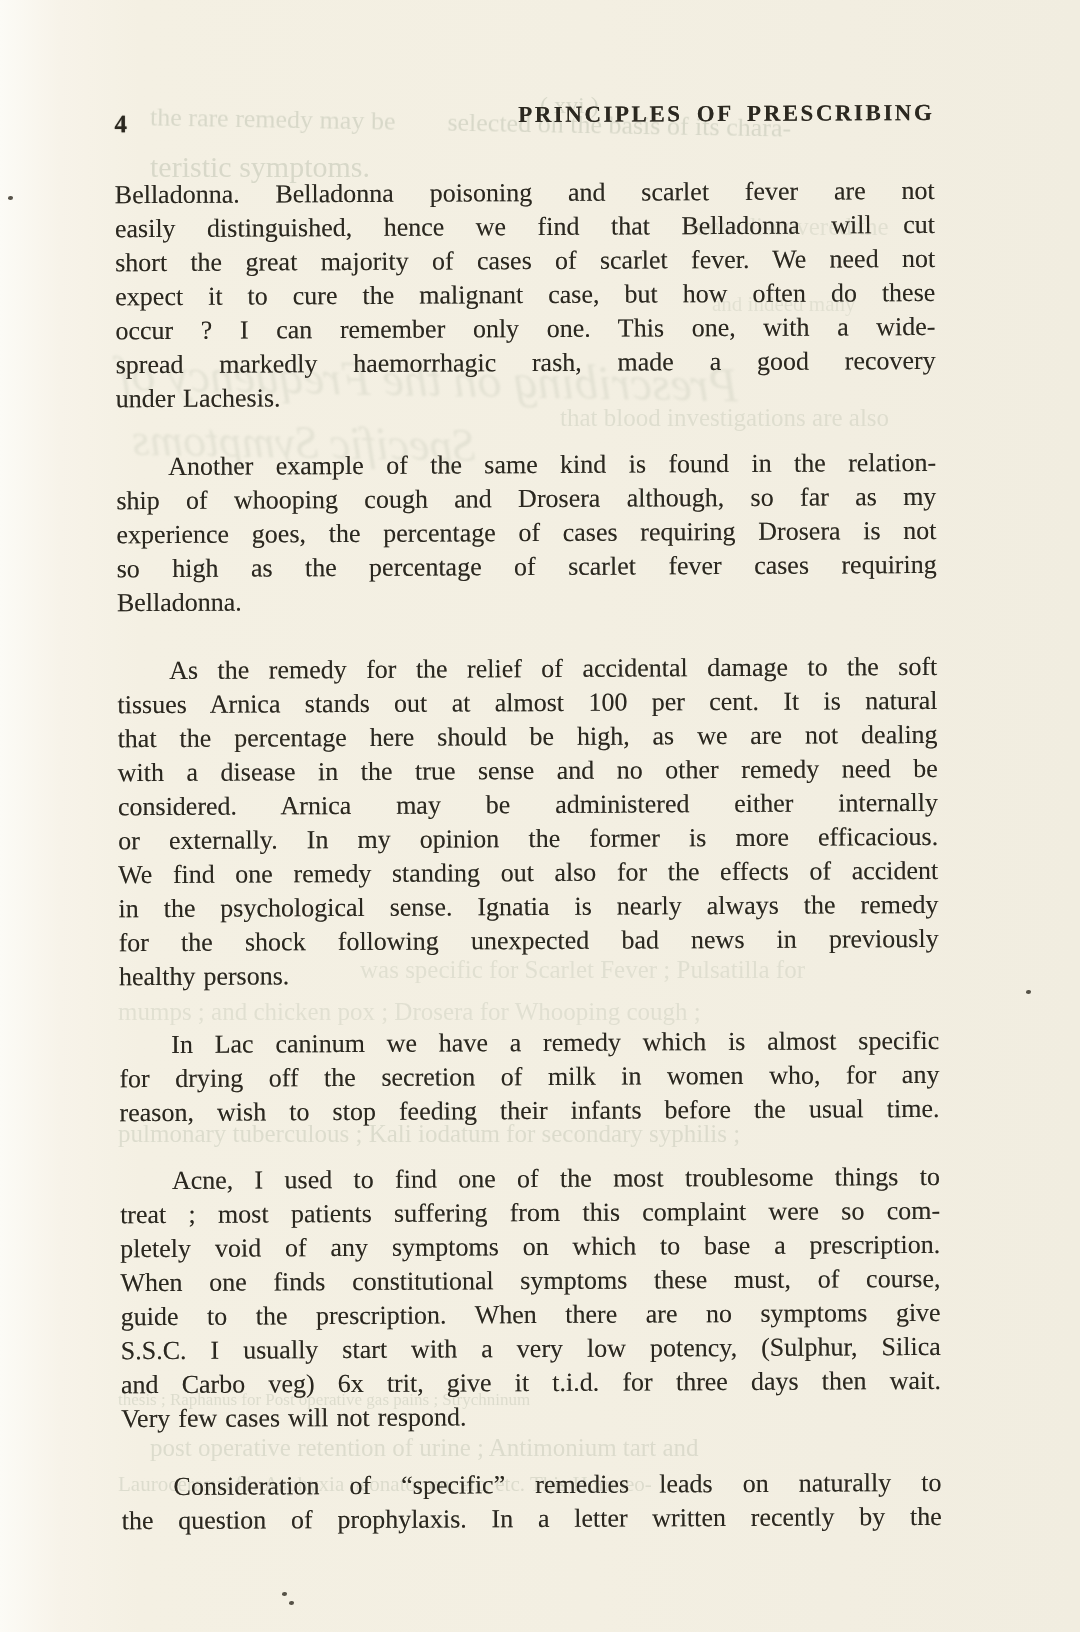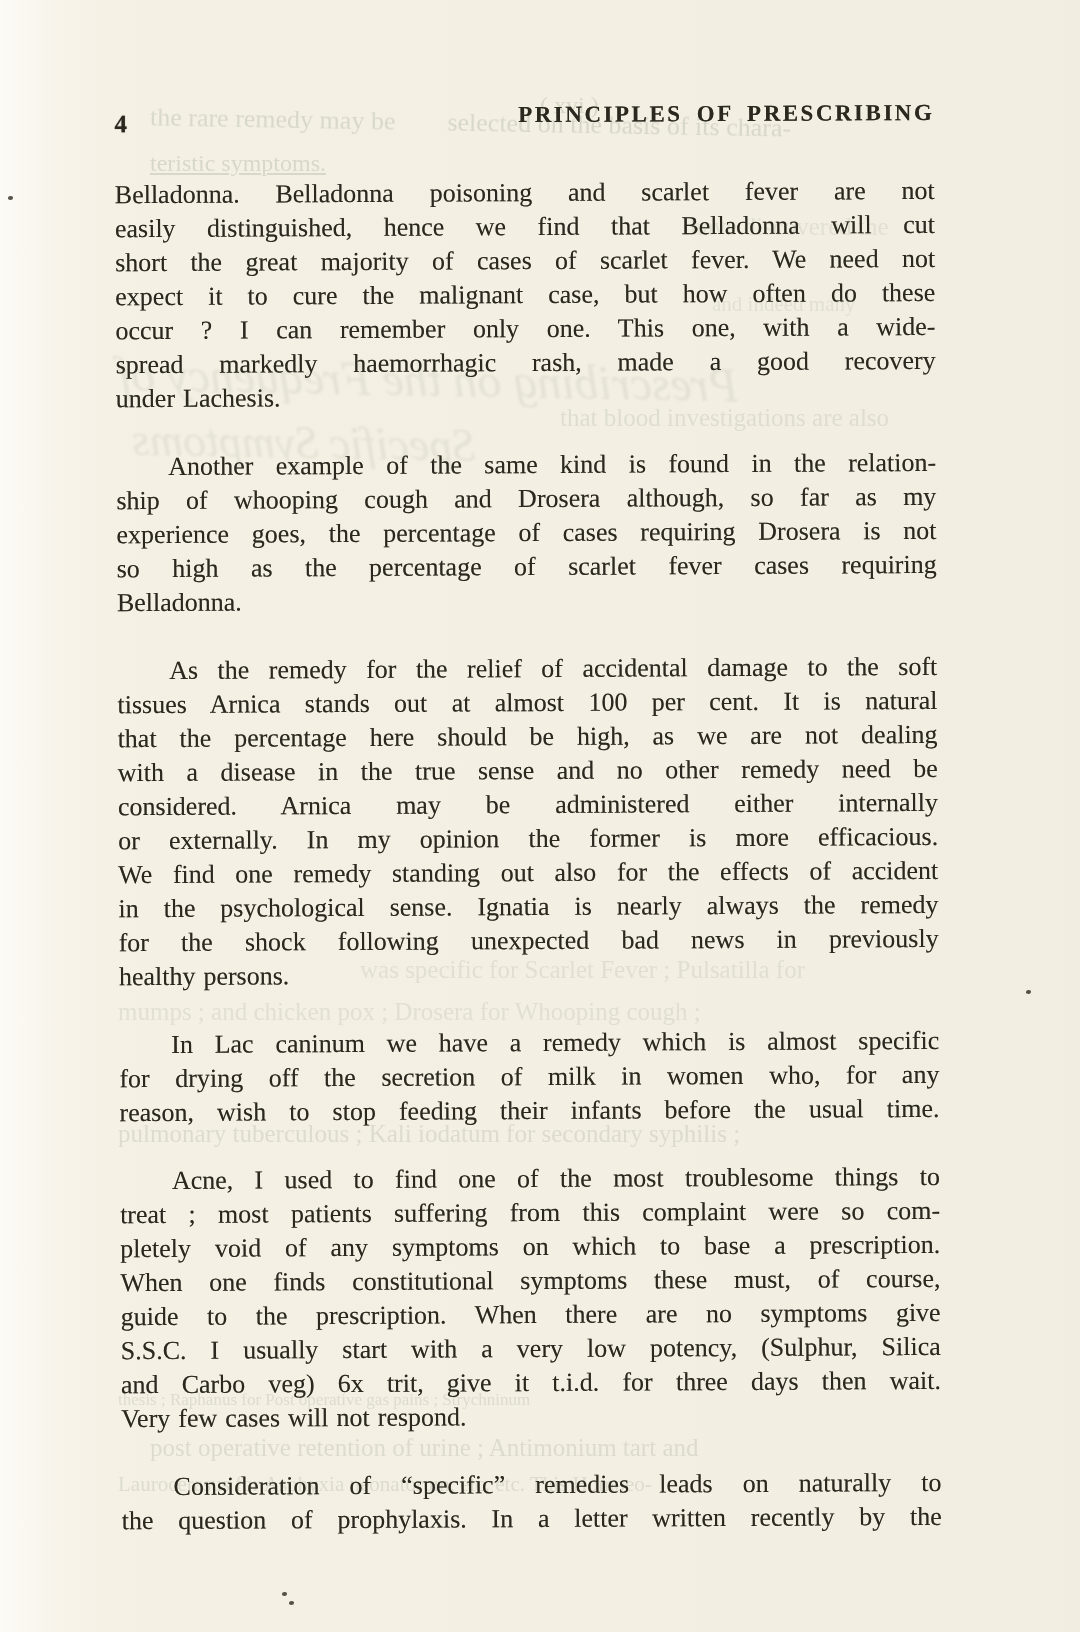--- a/index.html
+++ b/index.html
@@ -69,21 +69,21 @@
     border-radius: 50% 40% 50% 45%;
     opacity: .85;
   }
 </style>
 </head>
 <body>
 
 <div id="ghost-layer">
     <div class="ghost" style="left: 540px; top: 92px; font-size: 24px; opacity: 0.3;">( xvi )</div>
     <div class="ghost" style="left: 150px; top: 108px; font-size: 26px; opacity: 0.3; transform: rotate(1deg);">the rare remedy may be  selected on the basis of its chara-</div>
-    <div class="ghost" style="left: 150px; top: 150px; font-size: 24px; opacity: 0.3; text-decoration: underline;">teristic symptoms.</div>
+    <div class="ghost" style="left: 150px; top: 150px; font-size: 30px; opacity: 0.3;">teristic symptoms.</div>
     <div class="ghost" style="left: 690px; top: 213px; font-size: 25px; opacity: 0.18;">have discovered the</div>
     <div class="ghost" style="left: 712px; top: 292px; font-size: 21px; opacity: 0.18;">and indeed many</div>
     <div class="ghost mirrored italic" style="left: 118px; top: 352px; font-size: 48px; opacity: 0.17; transform: scaleX(-1) rotate(-1deg);">Prescribing on the Frequency of</div>
     <div class="ghost mirrored italic" style="left: 132px; top: 416px; font-size: 46px; opacity: 0.17; transform: scaleX(-1) rotate(-1deg);">Specific Symptoms</div>
     <div class="ghost" style="left: 560px; top: 404px; font-size: 25px; opacity: 0.22;">that blood investigations are also</div>
     <div class="ghost" style="left: 360px; top: 956px; font-size: 25px; opacity: 0.2;">was specific for Scarlet Fever ;  Pulsatilla for</div>
     <div class="ghost" style="left: 118px; top: 998px; font-size: 25px; opacity: 0.2;">mumps ; and chicken pox ;  Drosera for Whooping cough ;</div>
     <div class="ghost" style="left: 118px; top: 1120px; font-size: 25px; opacity: 0.25; text-align: center;">pulmonary tuberculous ;  Kali iodatum for secondary syphilis ;</div>
     <div class="ghost" style="left: 118px; top: 1390px; font-size: 17px; opacity: 0.25;">thesis ;  Raphanus for Post operative gas pains ; Strychninum</div>
     <div class="ghost" style="left: 118px; top: 1434px; font-size: 25px; opacity: 0.25; margin-left: 32px;">post operative retention of urine ;  Antimonium tart and</div>

